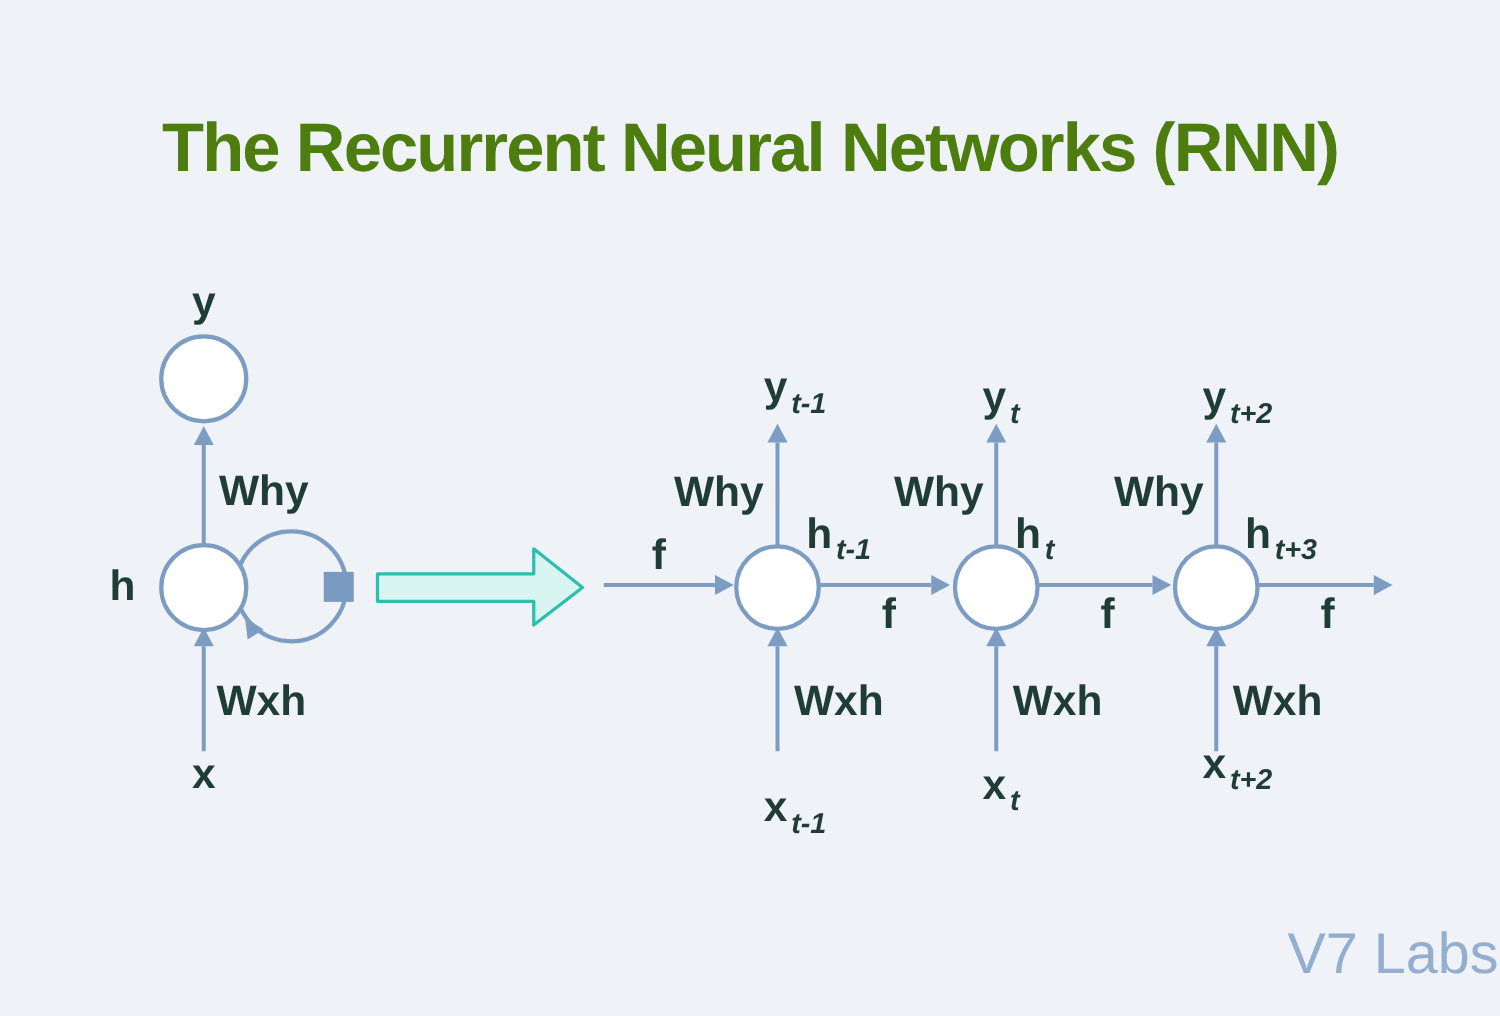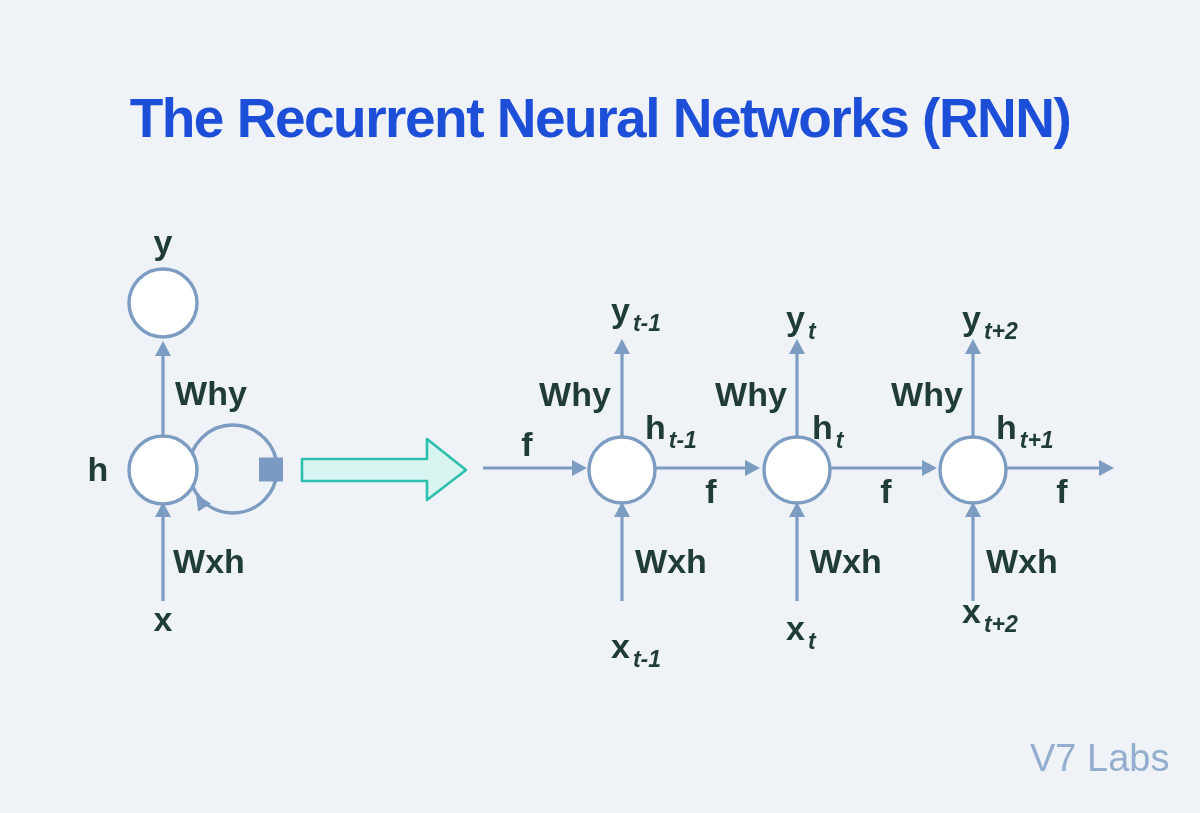--- a/index.html
+++ b/index.html
@@ -12,21 +12,21 @@
     font-family: "Liberation Sans", sans-serif;
   }
   .title {
     position: absolute;
     left: 0; right: 0; top: 86px;
     margin: 0;
     text-align: center;
     font-size: 55px;
     font-weight: bold;
     letter-spacing: -1.5px;
-    color: #1d4ed8;
+    color: #4d7c0f;
   }
   .gfx { position: absolute; left: 0; top: 0; }
   .ln   { stroke: #7d9cc2; stroke-width: 3.2; fill: none; }
   .head { fill: #7d9cc2; stroke: none; }
   .node { fill: #ffffff; stroke: #7d9cc2; stroke-width: 3.4; }
   .loop { fill: none; stroke: #7d9cc2; stroke-width: 3.4; }
   .sq   { fill: #7a9ac2; }
   .bigarrow { fill: #d8f5f1; stroke: #2dbfad; stroke-width: 2.6; stroke-linejoin: round; }
   .lbl {
     position: absolute;
@@ -41,21 +41,21 @@
     font-size: 23px;
     font-style: italic;
     position: relative;
     top: 9px;
     margin-left: 3px;
   }
   .watermark {
     position: absolute;
     left: 1030px;
     top: 739px;
-    font-size: 38px;
+    font-size: 46px;
     color: #93aece;
     line-height: 1;
   }
 </style>
 </head>
 <body>
 
 <div class="stage">
 
   <h1 class="title">The Recurrent Neural Networks (RNN)</h1>
@@ -131,20 +131,20 @@
 
   <div class="lbl" style="left:786px; top:301px;"><span>y</span><span class="sub">t</span></div>
   <div class="lbl center" style="left:751px; top:394px;">Why</div>
   <div class="lbl" style="left:812px; top:410px;"><span>h</span><span class="sub">t</span></div>
   <div class="lbl center" style="left:886px; top:491px;">f</div>
   <div class="lbl center" style="left:846px; top:561px;">Wxh</div>
   <div class="lbl" style="left:786px; top:611px;"><span>x</span><span class="sub">t</span></div>
 
   <div class="lbl" style="left:962px; top:301px;"><span>y</span><span class="sub">t+2</span></div>
   <div class="lbl center" style="left:927px; top:394px;">Why</div>
-  <div class="lbl" style="left:996px; top:410px;"><span>h</span><span class="sub">t+1</span></div>
+  <div class="lbl" style="left:996px; top:410px;"><span>h</span><span class="sub">t+3</span></div>
   <div class="lbl center" style="left:1062px; top:491px;">f</div>
   <div class="lbl center" style="left:1022px; top:561px;">Wxh</div>
   <div class="lbl" style="left:962px; top:594px;"><span>x</span><span class="sub">t+2</span></div>
 
   <div class="watermark">V7 Labs</div>
 
 </div>
 
 </body></html>

